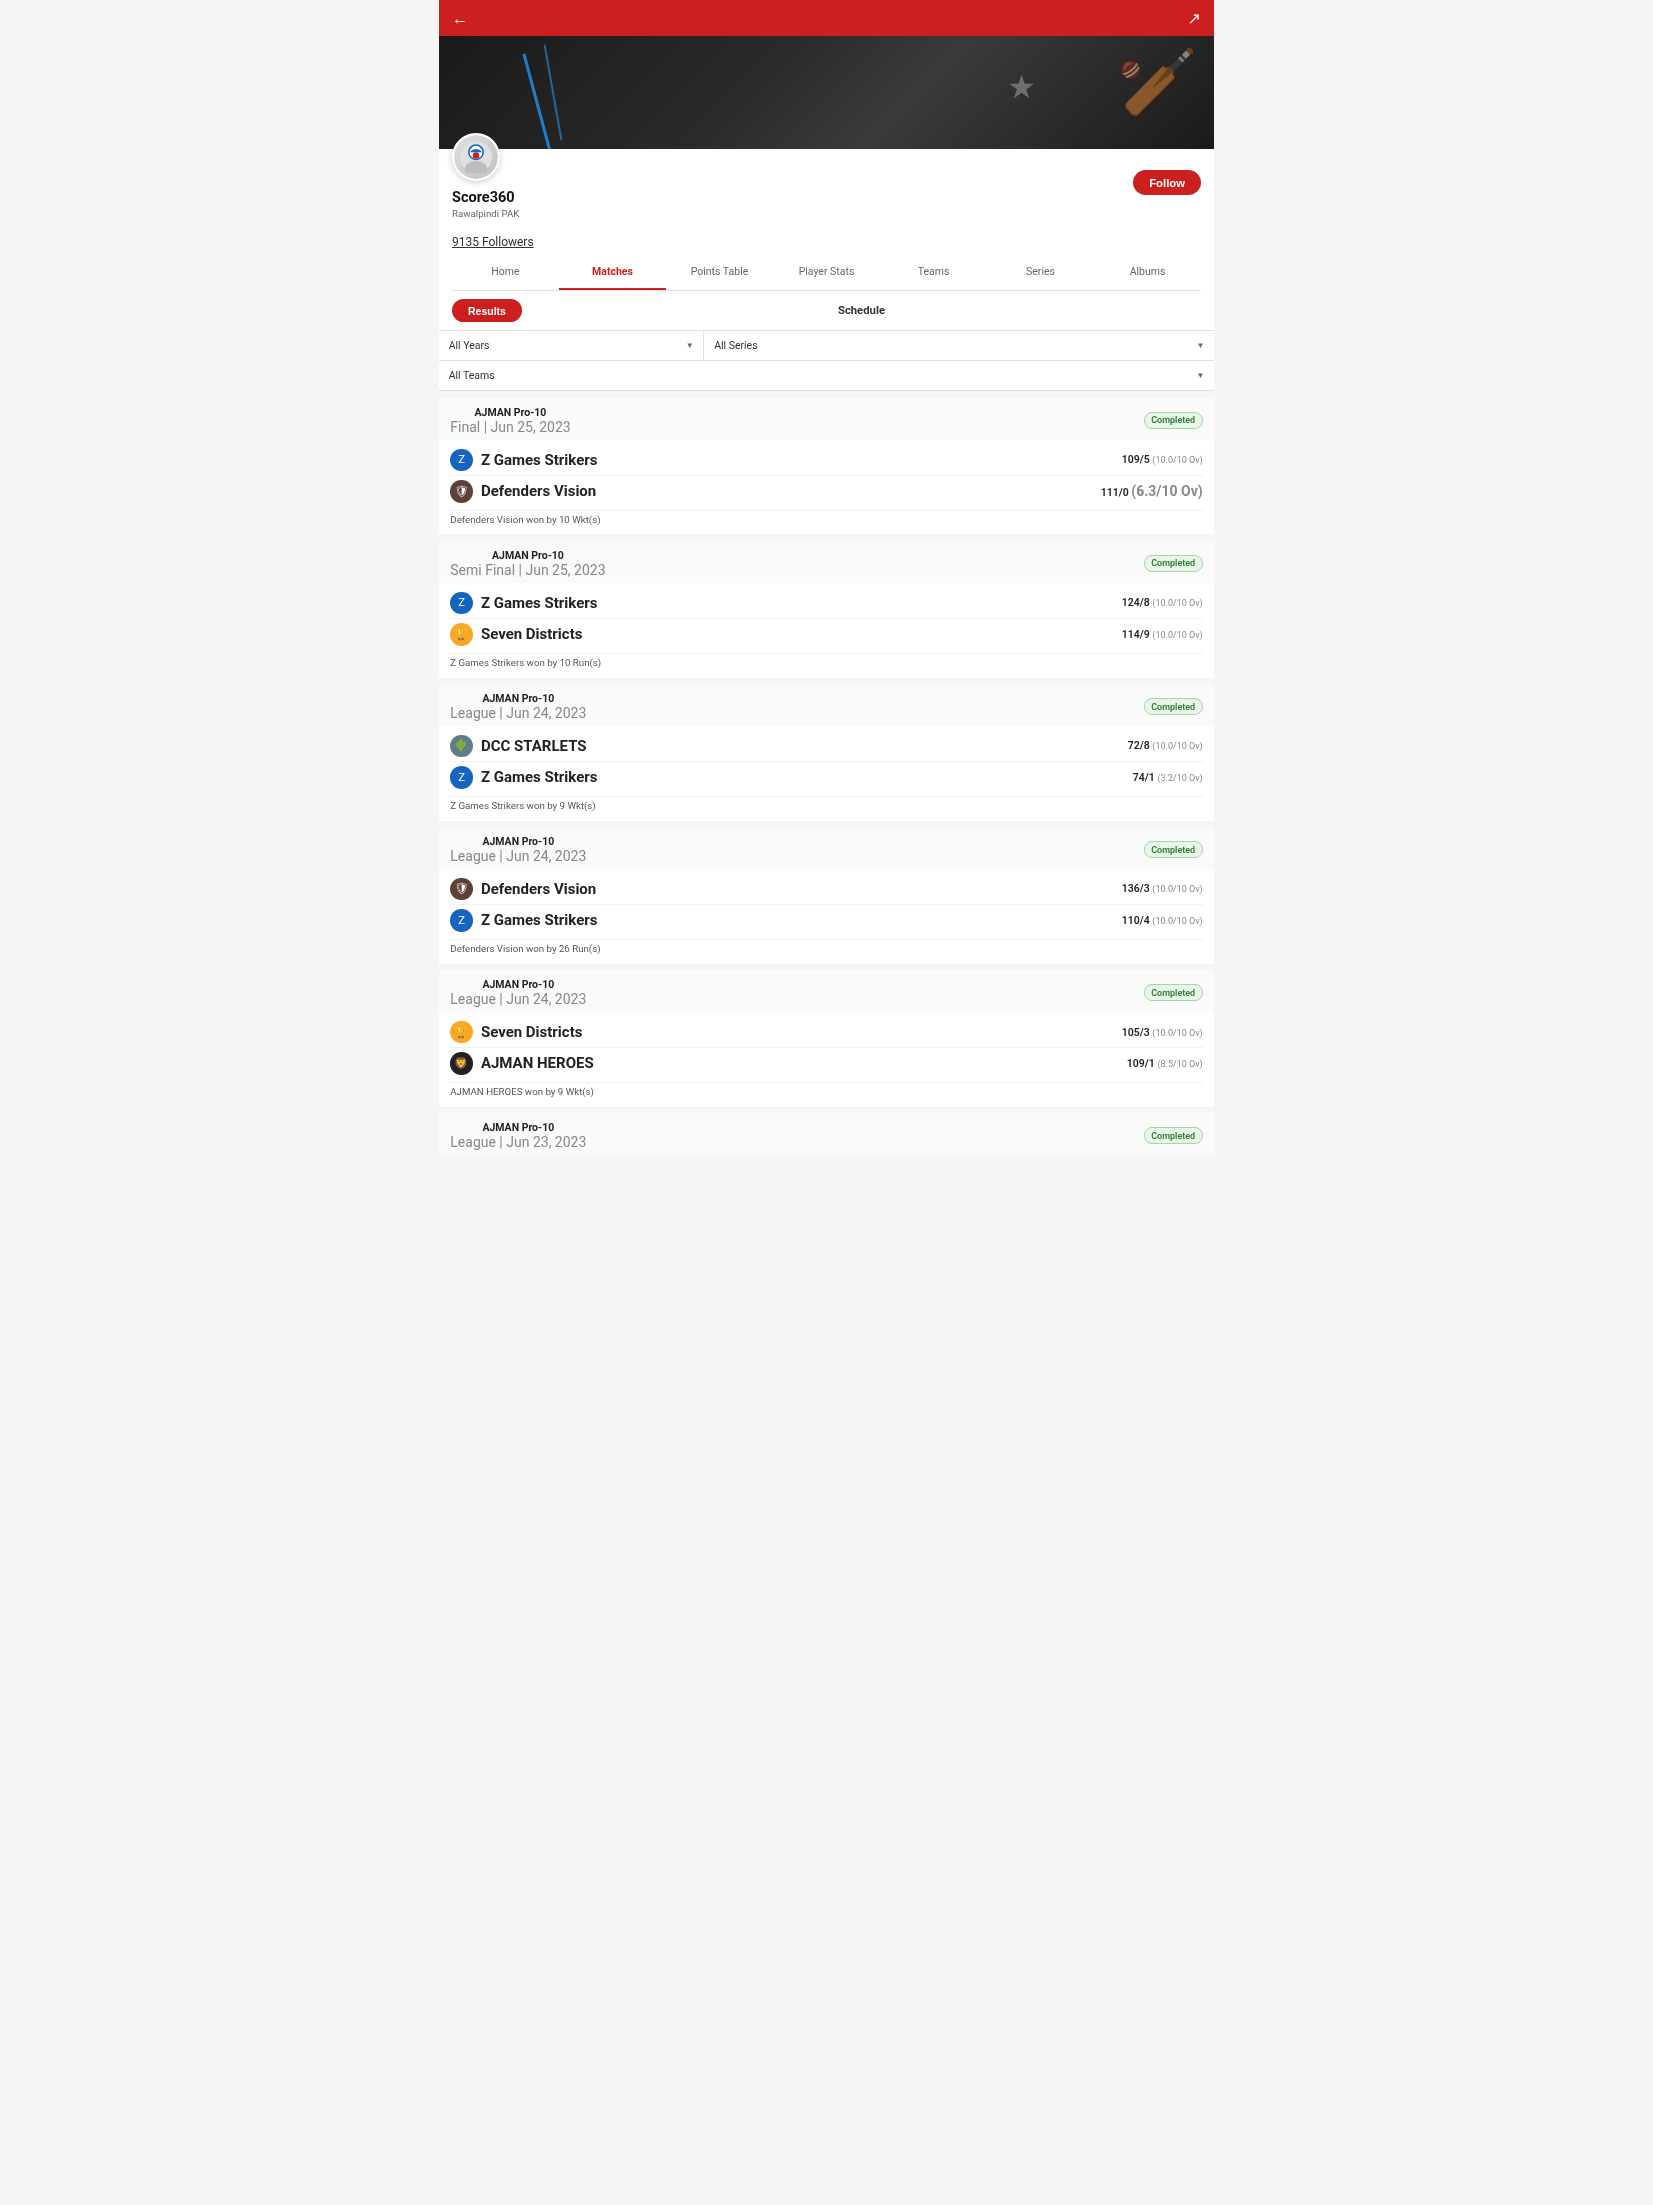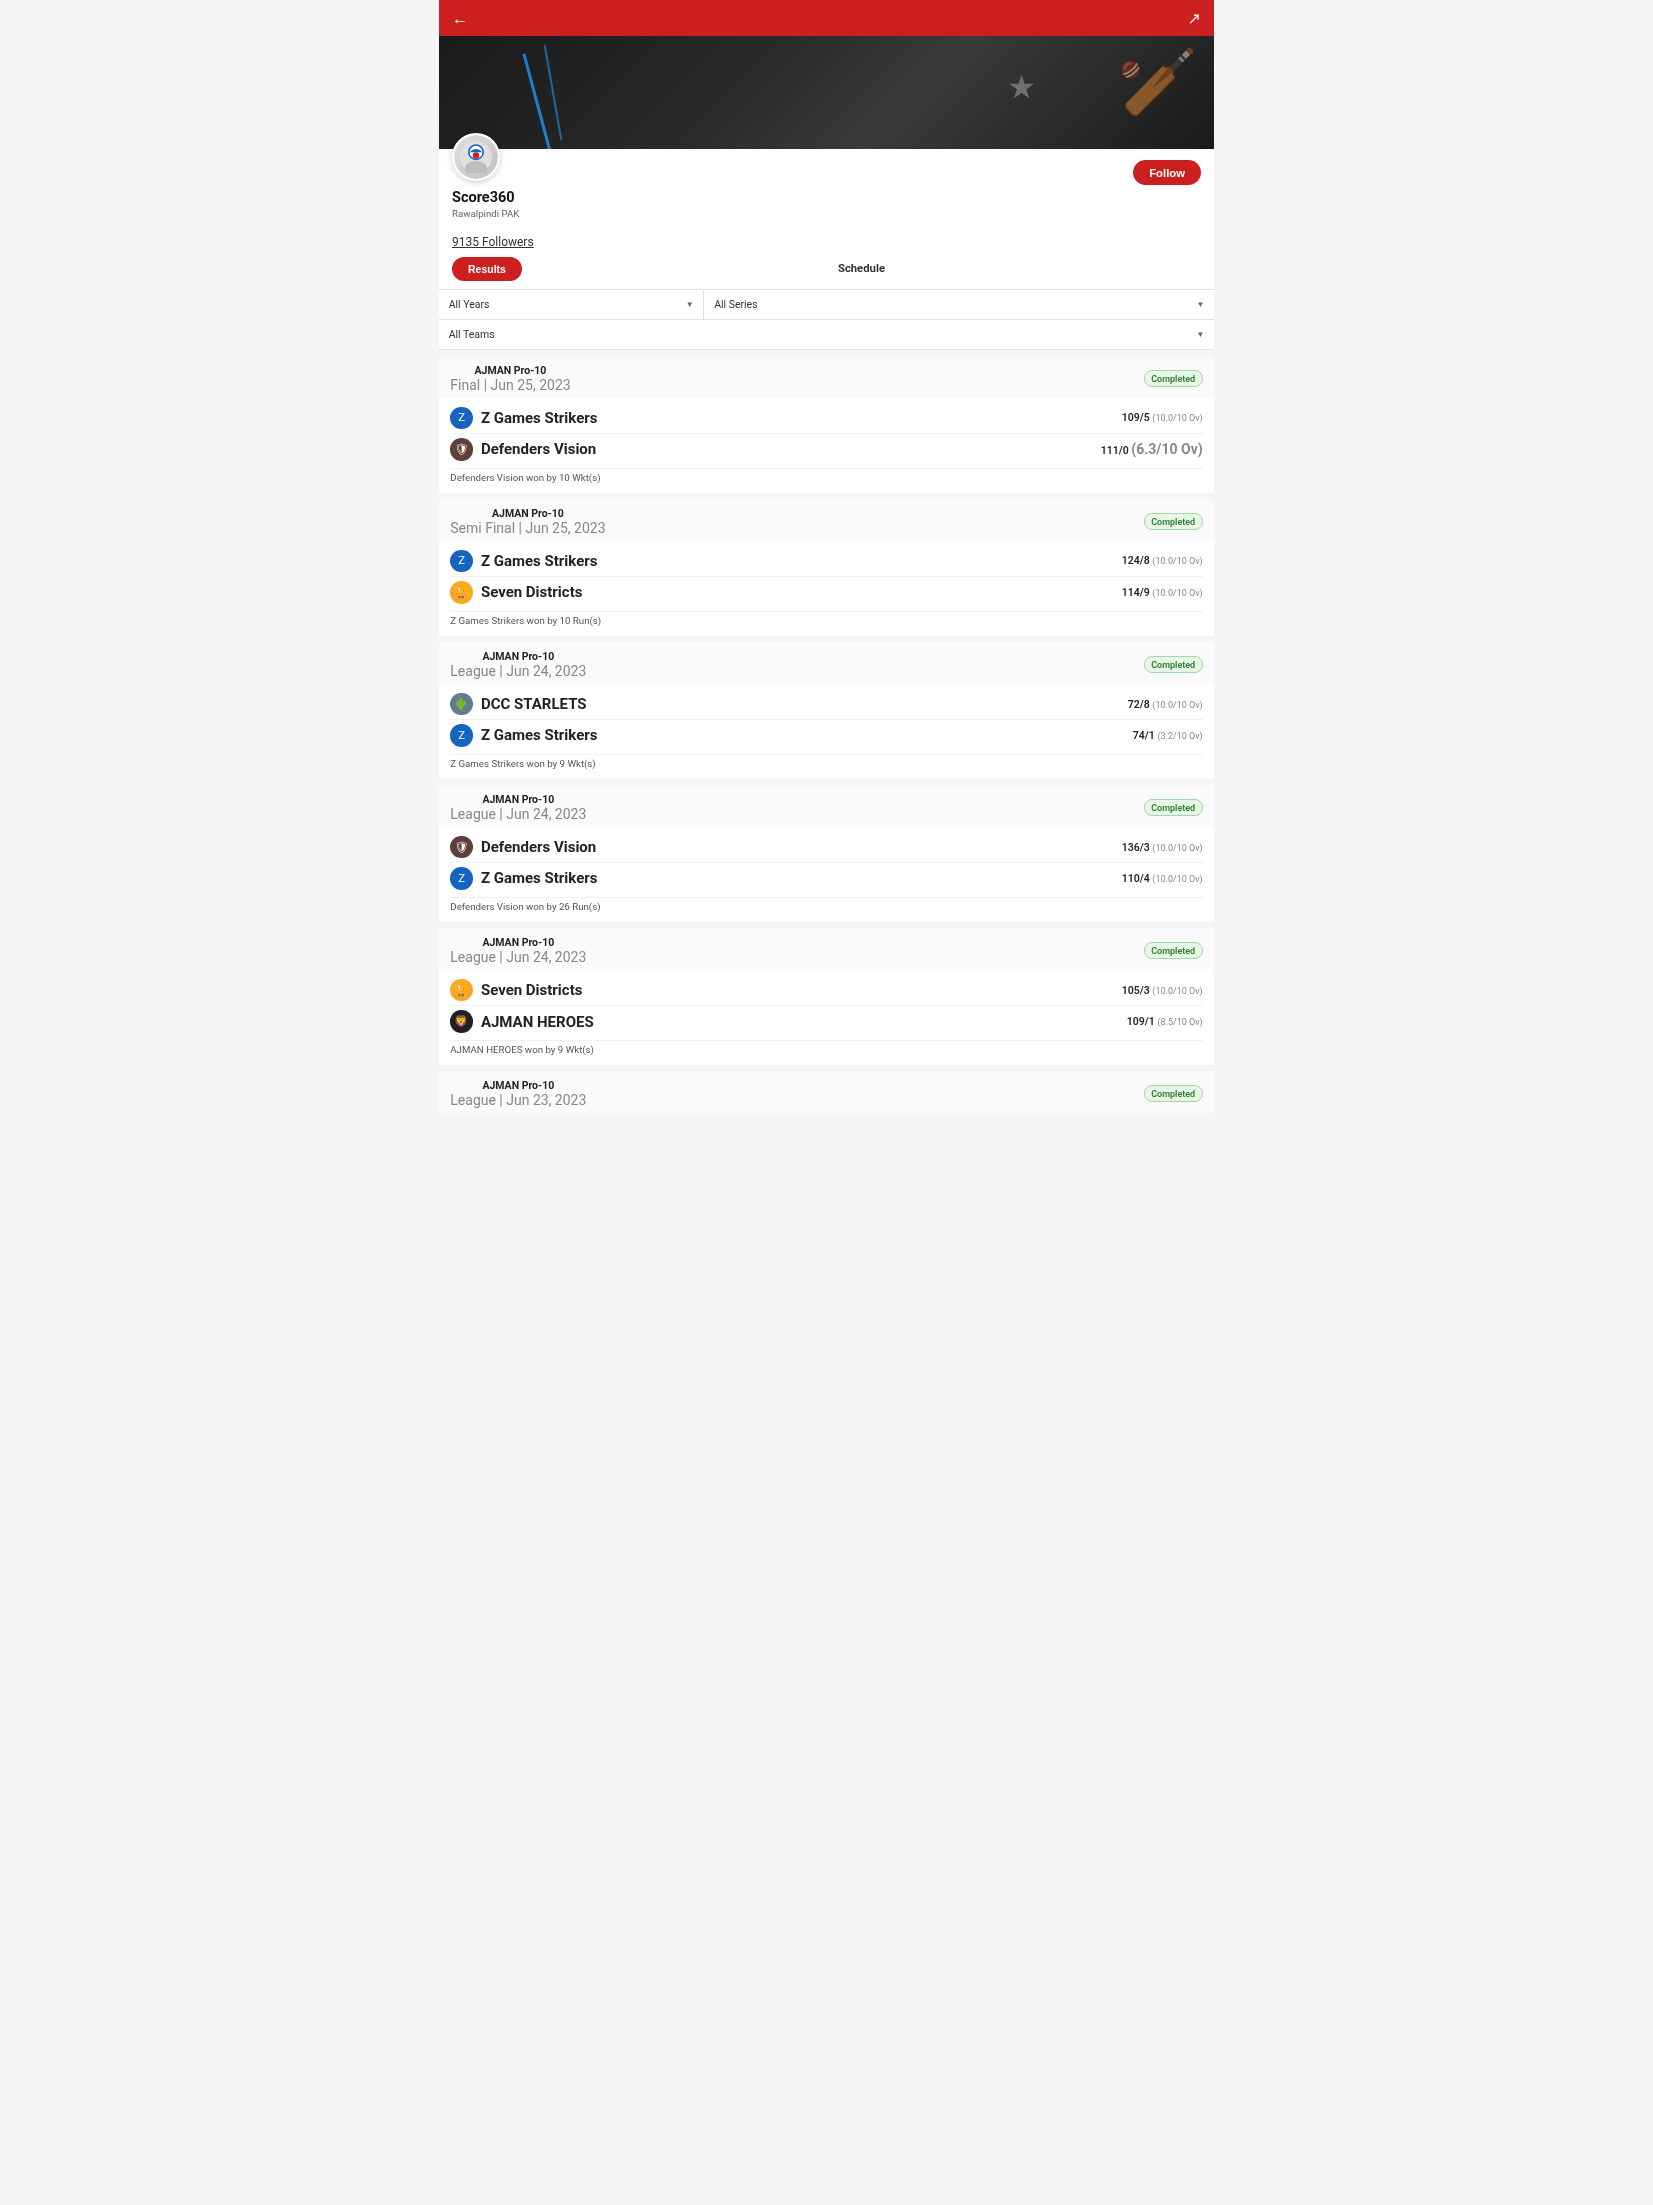--- a/index.html
+++ b/index.html
@@ -130,21 +130,21 @@
     }
     .follow-btn {
       background: #cc1f1f;
       color: white;
       border: none;
       border-radius: 16px;
       padding: 6.5px 16px;
       font-size: 11.3px;
       font-weight: 600;
       cursor: pointer;
-      margin-top: 3px;
+      margin-top: 13px;
     }
 
     
     .nav-tabs {
       background: white;
       display: flex;
       border-bottom: 0.8px solid #e0e0e0;
       overflow-x: auto;
       scrollbar-width: none;
       margin-top: 6.5px;
@@ -355,20 +355,29 @@
           </svg>
         </div>
       </div>
       <span class="profile-name">Score360</span>
       <span class="profile-location">Rawalpindi PAK</span>
       <span class="profile-followers">9135 Followers</span>
     </div>
     <button class="follow-btn">Follow</button>
   </div>
 
+  <div class="nav-tabs">
+    <div class="nav-tab">Home</div>
+    <div class="nav-tab active">Matches</div>
+    <div class="nav-tab">Points Table</div>
+    <div class="nav-tab">Player Stats</div>
+    <div class="nav-tab">Teams</div>
+    <div class="nav-tab">Series</div>
+    <div class="nav-tab">Albums</div>
+  </div>
 </div>
 
 <div class="sub-tabs">
   <button class="sub-tab-results">Results</button>
   <span class="sub-tab-schedule">Schedule</span>
 </div>
 
 <div class="filters-row1">
   <div class="filter-left">
     <span class="filter-text">All Years</span>

